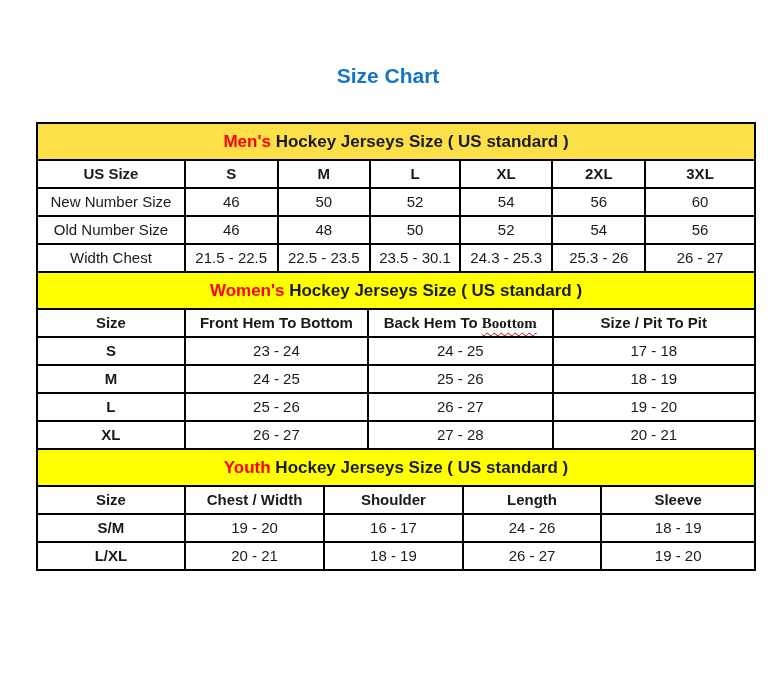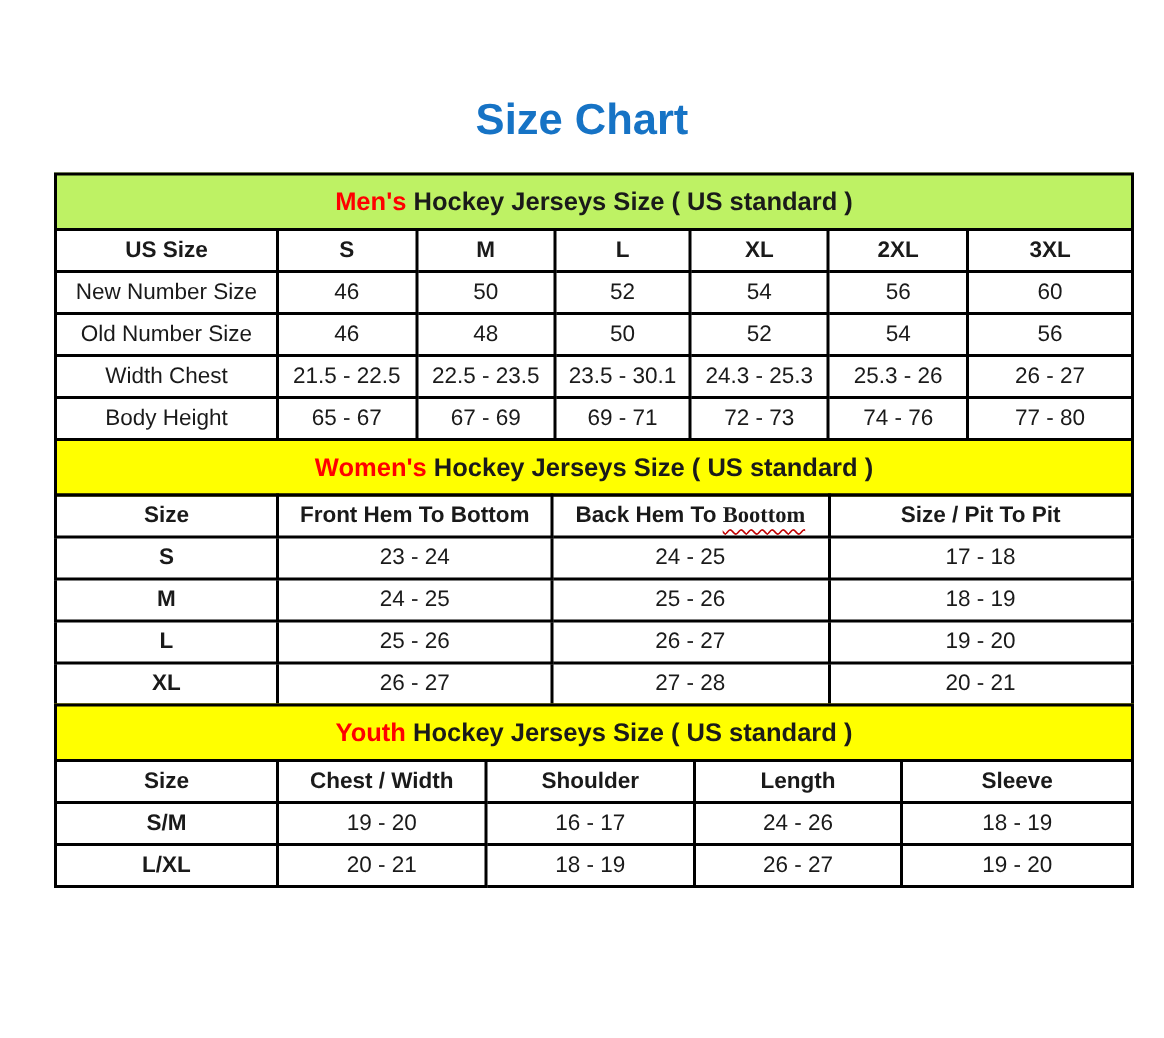--- a/index.html
+++ b/index.html
@@ -12,23 +12,23 @@
   .page {
     position: relative;
     width: 776px;
     height: 692px;
     background: #ffffff;
     overflow: hidden;
   }
   .page-title {
     margin: 0;
     padding-top: 64px;
-    padding-bottom: 18px;
+    padding-bottom: 34px;
     text-align: center;
-    font-size: 29px;
+    font-size: 21px;
     font-weight: bold;
     letter-spacing: 0px;
     color: #1673C5;
   }
   .chart-stack {
     margin-left: 36px;
     width: 720px;
   }
   .band {
     box-sizing: border-box;
@@ -66,21 +66,21 @@
     text-underline-offset: 4px;
     font-family: Liberation Serif, serif;
   }
 </style>
 </head>
 <body>
 
 <div class="page">
   <h1 class="page-title" style="color: rgb(22, 115, 197);">Size Chart</h1>
   <div class="chart-stack" id="chart-root">
-      <div class="band" style="background: #bef264;"><span class="accent" style="color: rgb(255, 0, 0);">Men's</span><span> Hockey Jerseys Size ( US standard )</span></div>
+      <div class="band" style="background: #fde047;"><span class="accent" style="color: rgb(255, 0, 0);">Men's</span><span> Hockey Jerseys Size ( US standard )</span></div>
       <table>
         <colgroup>
           <col style="width: 20.6%;">
           <col style="width: 12.9%;">
           <col style="width: 12.9%;">
           <col style="width: 12.5%;">
           <col style="width: 12.9%;">
           <col style="width: 12.9%;">
           <col style="width: 15.3%;">
         </colgroup>
@@ -115,29 +115,20 @@
             <td>56</td>
           </tr>
           <tr>
             <td>Width Chest</td>
             <td>21.5 - 22.5</td>
             <td>22.5 - 23.5</td>
             <td>23.5 - 30.1</td>
             <td>24.3 - 25.3</td>
             <td>25.3 - 26</td>
             <td>26 - 27</td>
-          </tr>
-          <tr>
-            <td>Body Height</td>
-            <td>65 - 67</td>
-            <td>67 - 69</td>
-            <td>69 - 71</td>
-            <td>72 - 73</td>
-            <td>74 - 76</td>
-            <td>77 - 80</td>
           </tr>
         </tbody>
       </table>
       <div class="band" style="background: rgb(255, 255, 0);"><span class="accent" style="color: rgb(255, 0, 0);">Women's</span><span> Hockey Jerseys Size ( US standard )</span></div>
       <table>
         <colgroup>
           <col style="width: 20.6%;">
           <col style="width: 25.5%;">
           <col style="width: 25.7%;">
           <col style="width: 28.2%;">

